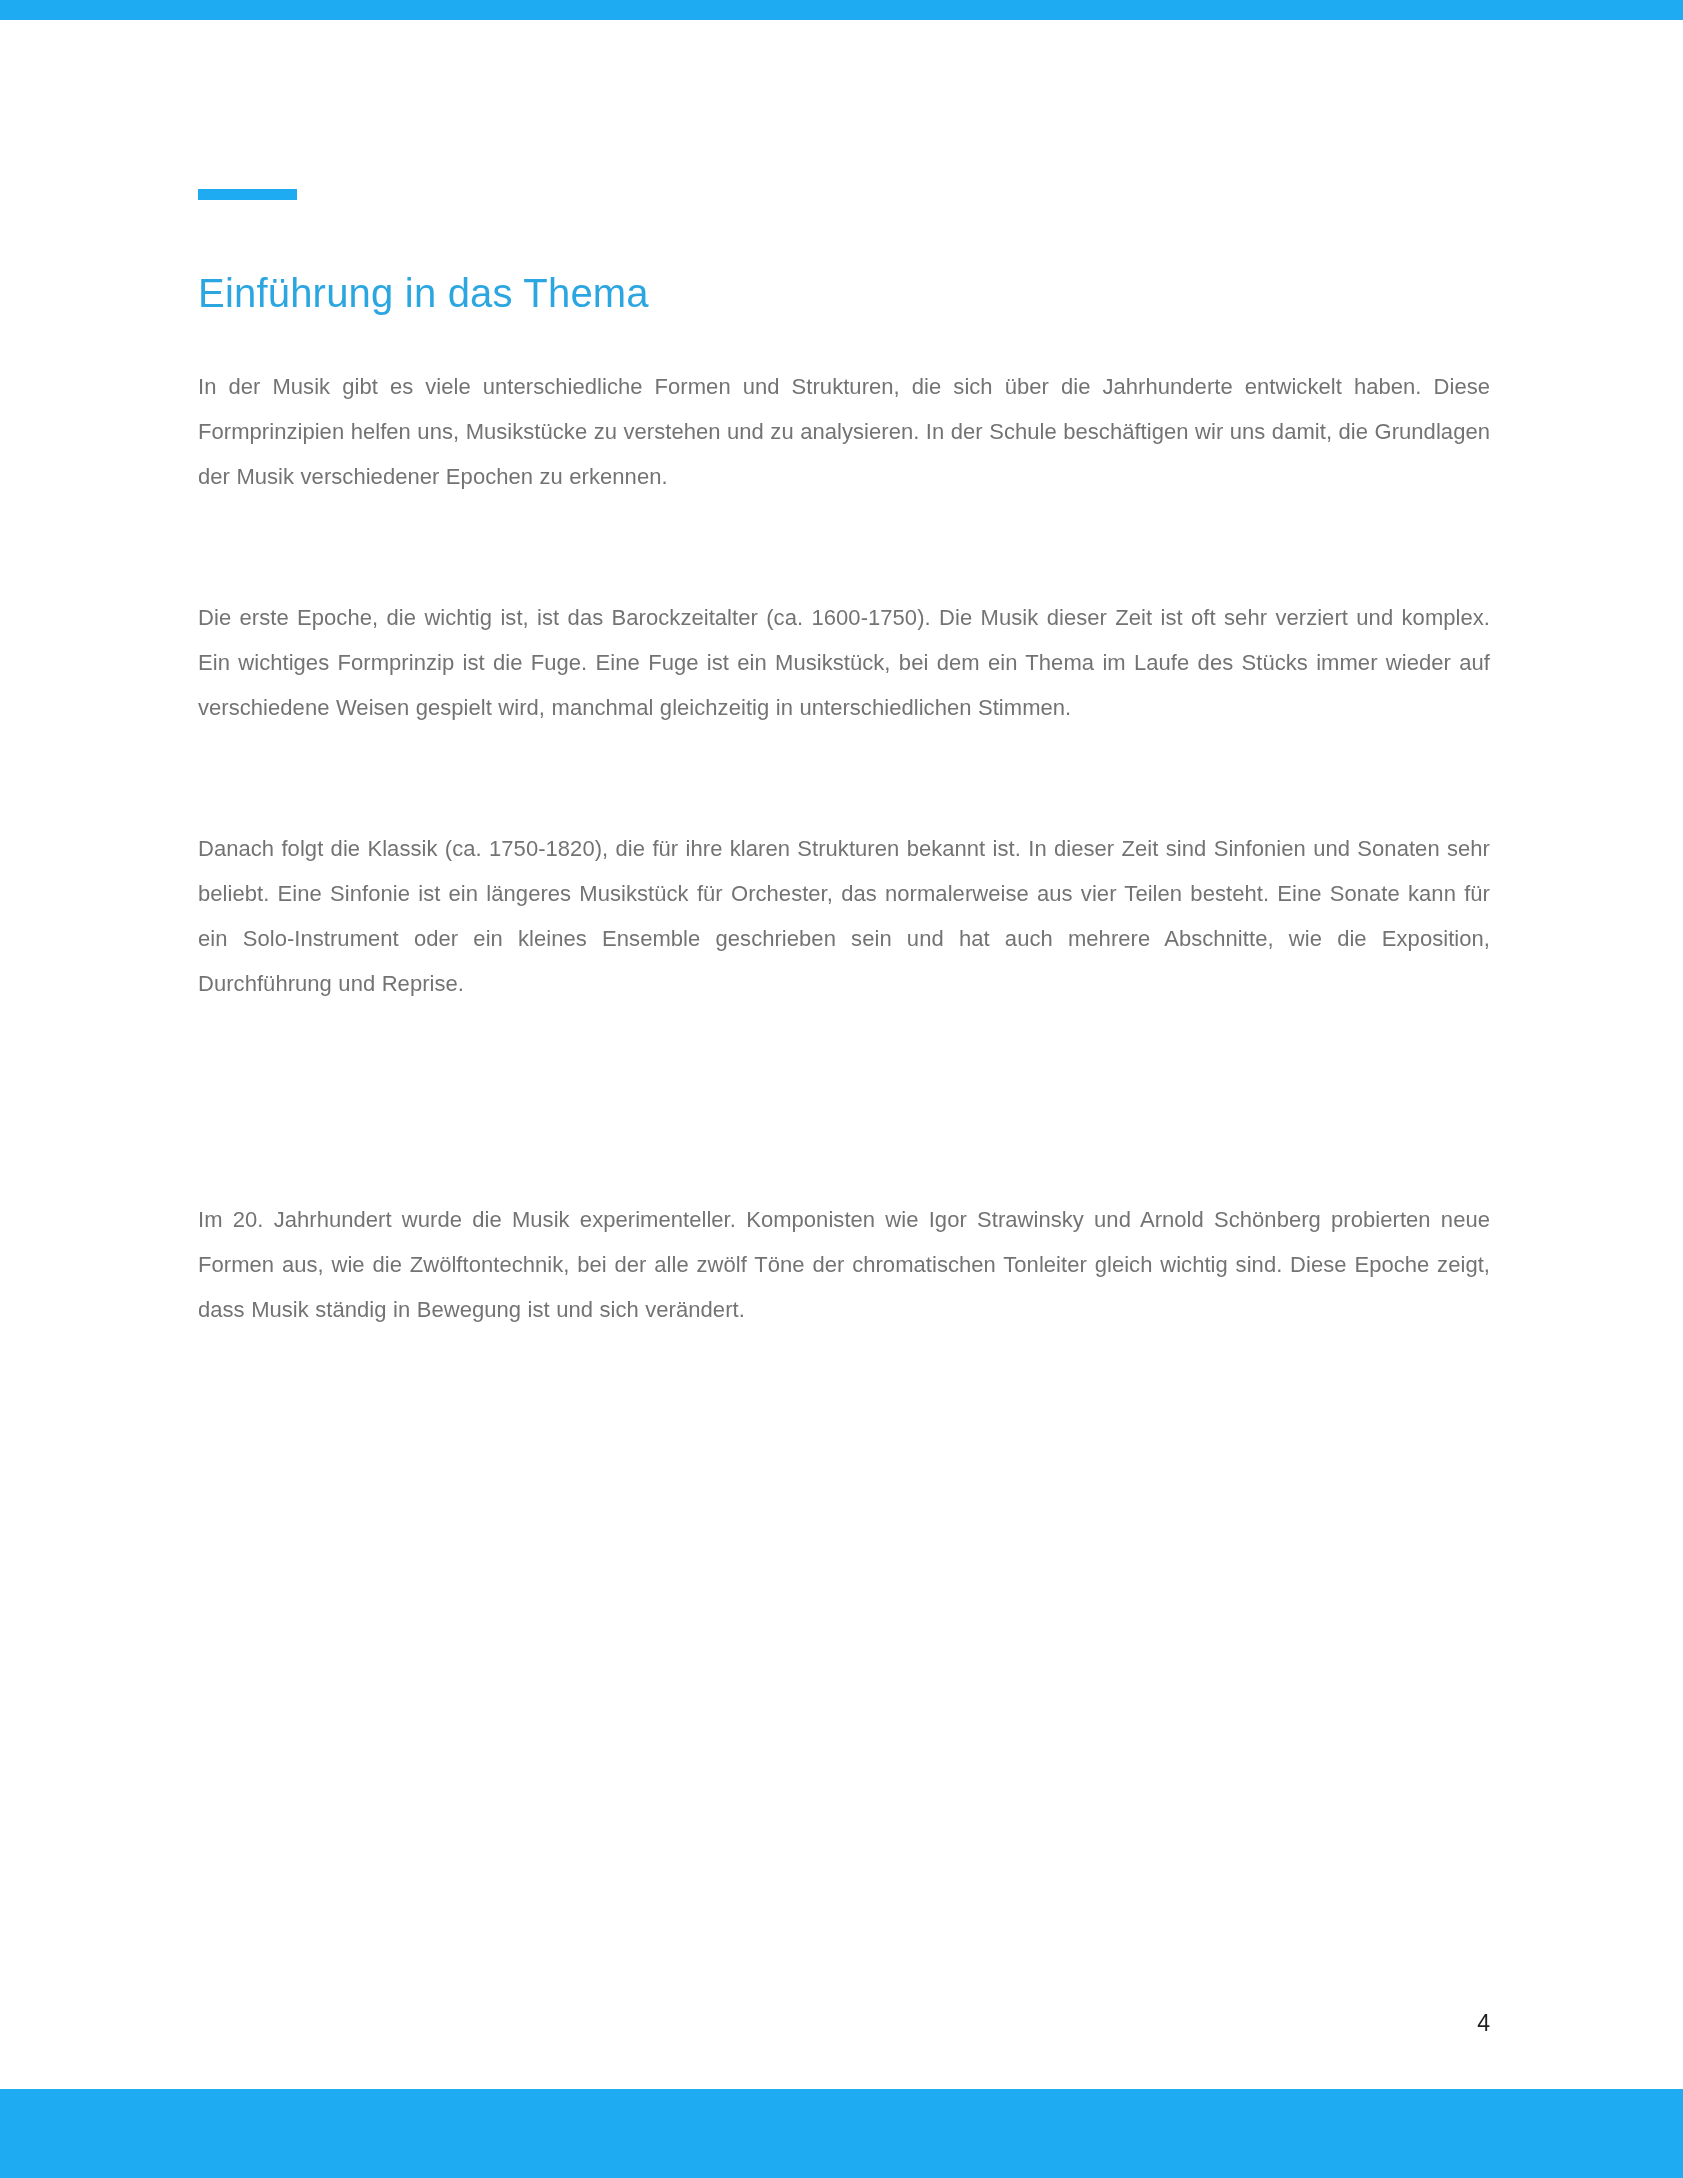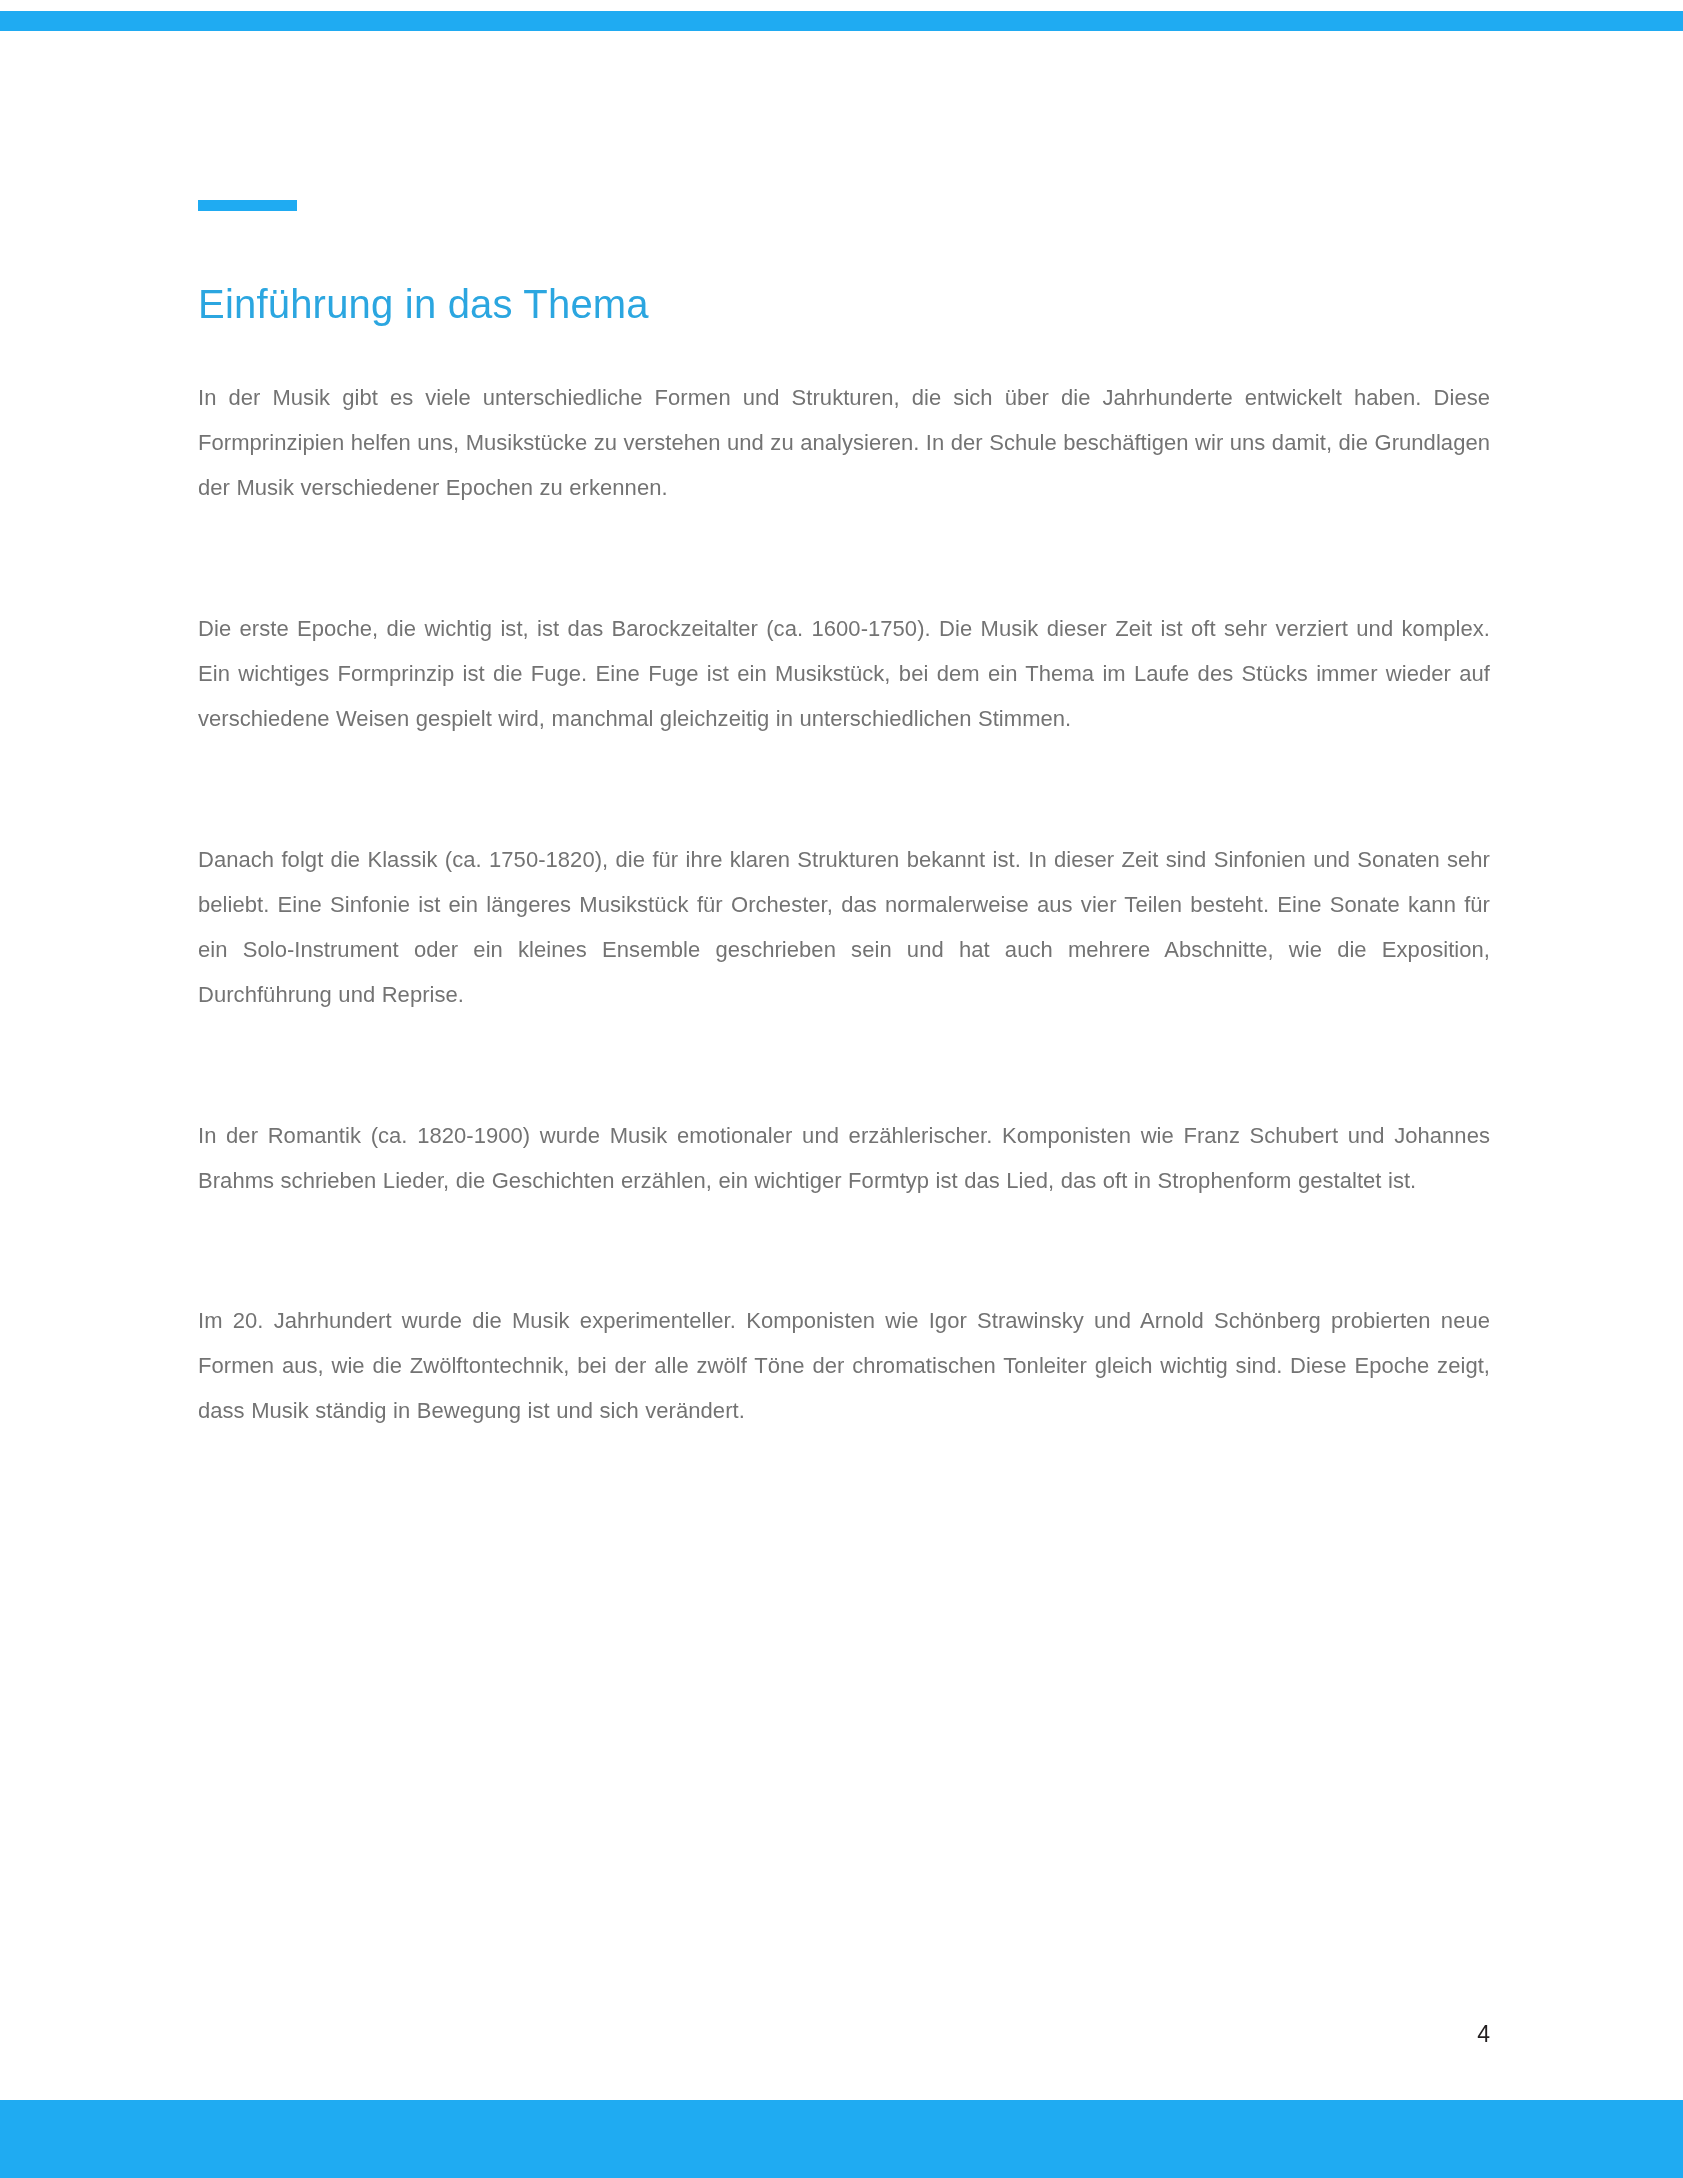--- a/index.html
+++ b/index.html
@@ -15,21 +15,20 @@
     overflow: hidden;
     -webkit-font-smoothing: antialiased;
   }
 
   .page {
     position: absolute;
     inset: 0;
     width: 1683px;
     height: 2096px;
     background: #ffffff;
-    margin-top: 11px;
   }
 
   
   .top-bar {
     position: absolute;
     top: 0;
     left: 0;
     width: 1683px;
     height: 20px;
     background: #1FABF2;
@@ -120,21 +119,20 @@
     <div class="par-gap"></div>
 
     <p class="body-par">Die erste Epoche, die wichtig ist, ist das Barockzeitalter (ca. 1600-1750). Die Musik dieser Zeit ist oft sehr verziert und komplex. Ein wichtiges Formprinzip ist die Fuge. Eine Fuge ist ein Musikstück, bei dem ein Thema im Laufe des Stücks immer wieder auf verschiedene Weisen gespielt wird, manchmal gleichzeitig in unterschiedlichen Stimmen.</p>
 
     <div class="par-gap"></div>
 
     <p class="body-par">Danach folgt die Klassik (ca. 1750-1820), die für ihre klaren Strukturen bekannt ist. In dieser Zeit sind Sinfonien und Sonaten sehr beliebt. Eine Sinfonie ist ein längeres Musikstück für Orchester, das normalerweise aus vier Teilen besteht. Eine Sonate kann für ein Solo-Instrument oder ein kleines Ensemble geschrieben sein und hat auch mehrere Abschnitte, wie die Exposition, Durchführung und Reprise.</p>
 
     <div class="par-gap"></div>
 
-    <p class="body-par">In der Romantik (ca. 1820-1900) wurde Musik emotionaler und erzählerischer. Komponisten wie Franz Schubert und Johannes Brahms schrieben Lieder, die Geschichten erzählen, ein wichtiger Formtyp ist das Lied, das oft in Strophenform gestaltet ist.</p>
 
     <div class="par-gap small"></div>
 
     <p class="body-par">Im 20. Jahrhundert wurde die Musik experimenteller. Komponisten wie Igor Strawinsky und Arnold Schönberg probierten neue Formen aus, wie die Zwölftontechnik, bei der alle zwölf Töne der chromatischen Tonleiter gleich wichtig sind. Diese Epoche zeigt, dass Musik ständig in Bewegung ist und sich verändert.</p>
 
   </div>
 
   <div class="page-number">4</div>
 
   <div class="bottom-bar"></div>

